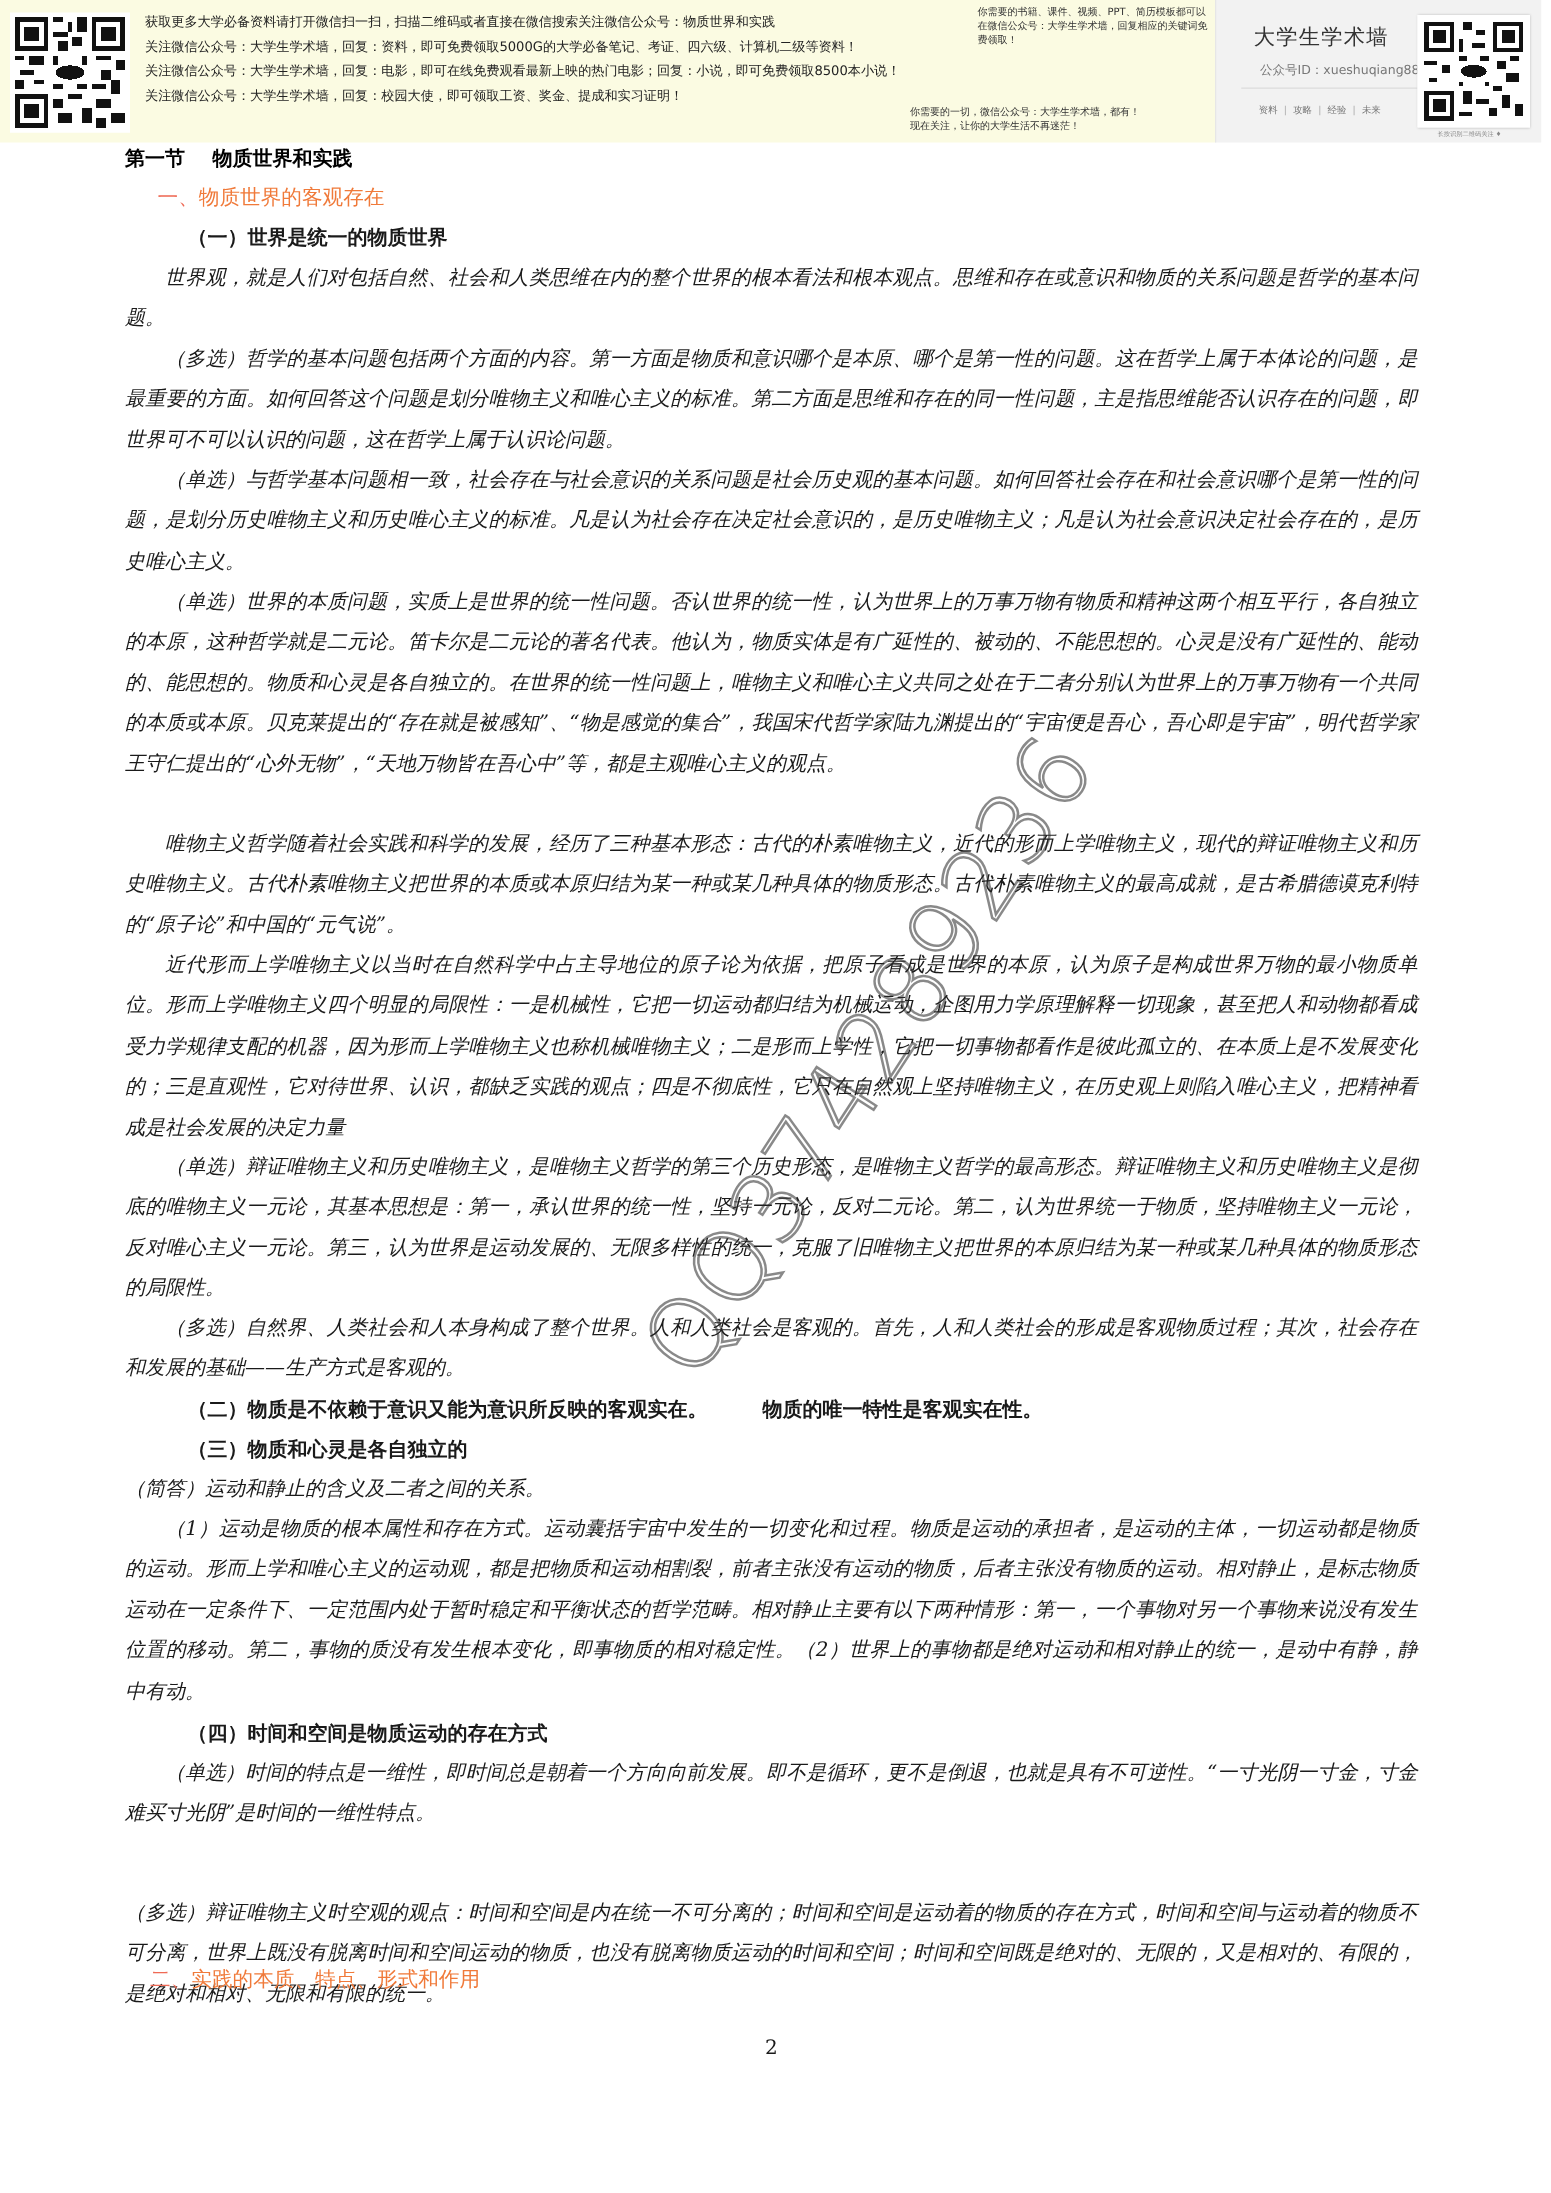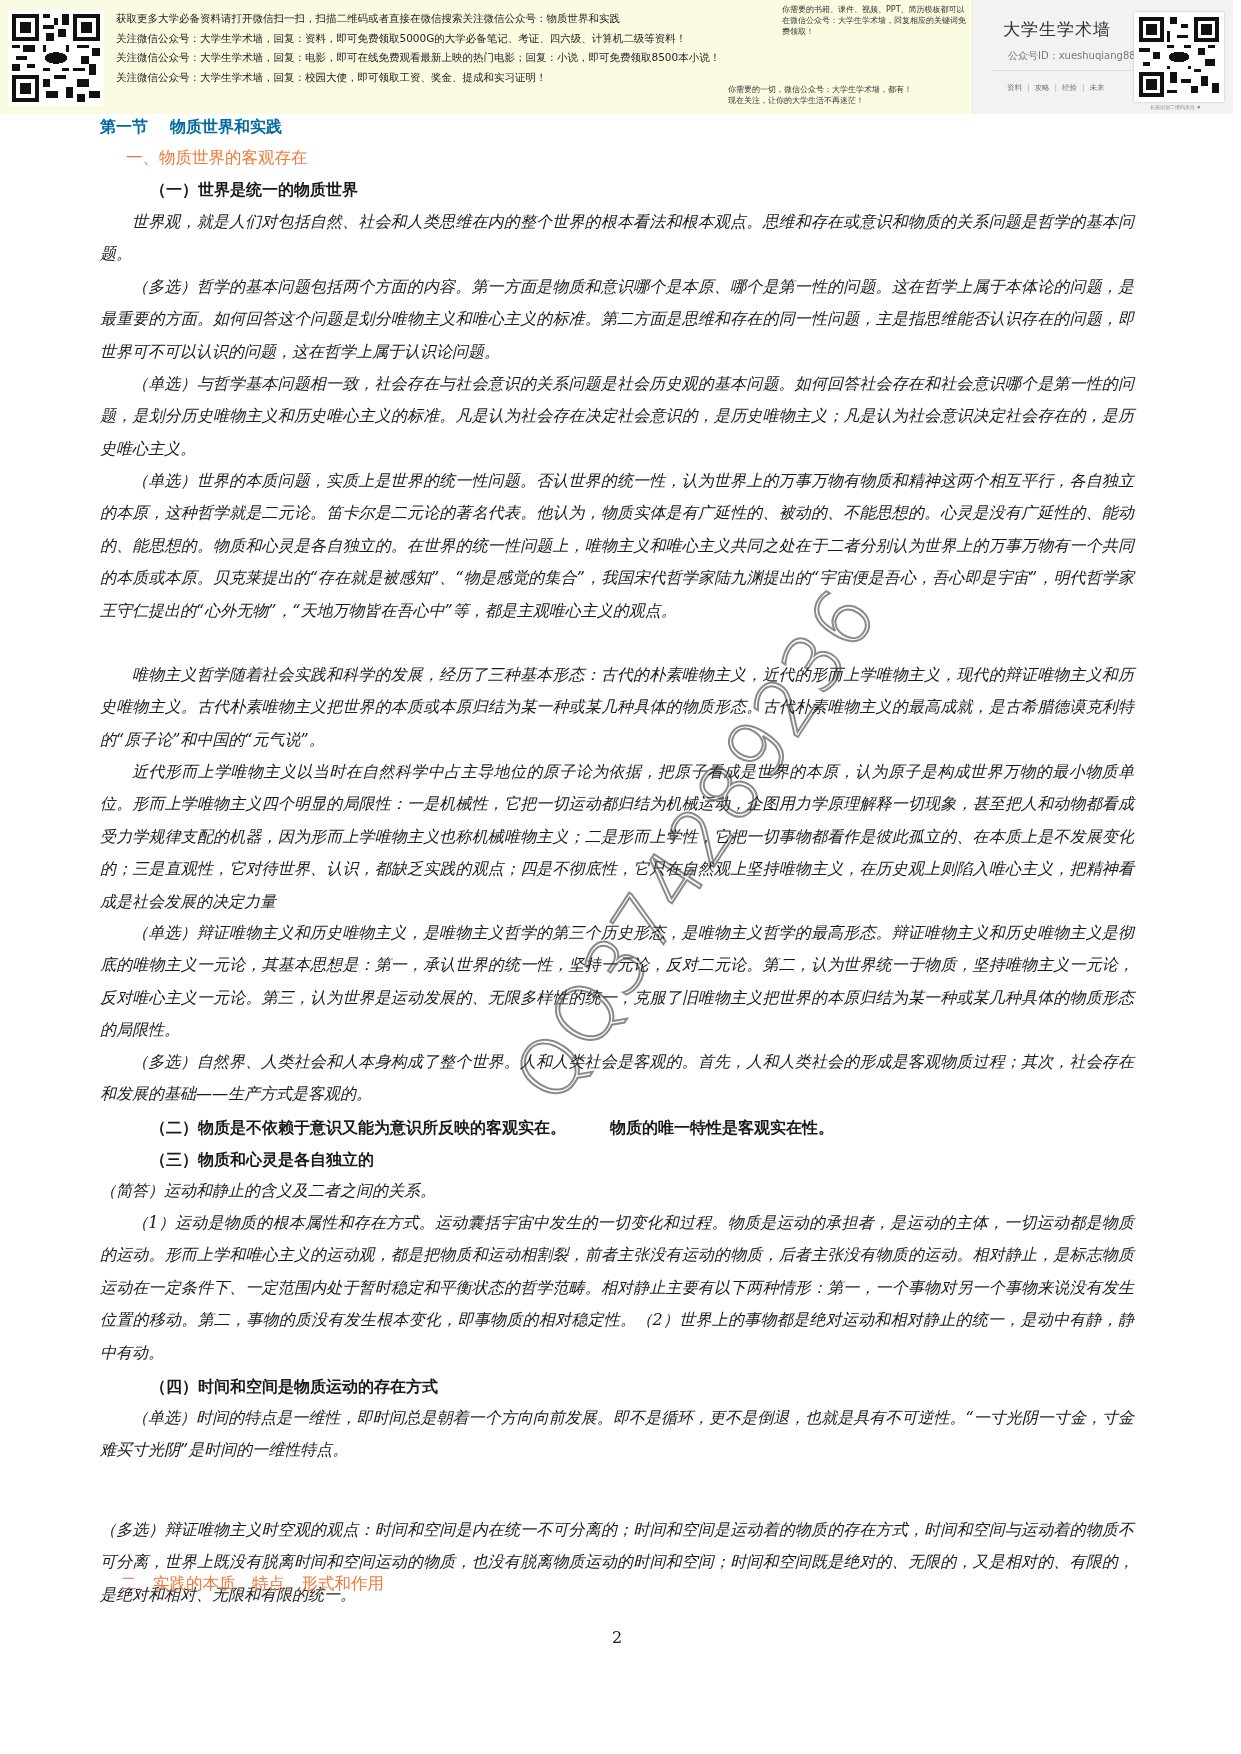--- a/index.html
+++ b/index.html
@@ -25,21 +25,21 @@
     .card-id { position: absolute; left: 35px; top: 49px; font-family: "DejaVu Sans", "Liberation Sans", sans-serif;
                font-size: 10px; color: #777; }
     .card-divider { position: absolute; left: 20px; top: 70px; width: 155px; height: 1px; background: #dcdcdc; }
     .card-links { position: absolute; left: 34px; top: 83px; font-family: "DejaVu Sans", "Liberation Sans", sans-serif;
                   font-size: 7.5px; color: #777; }
     .card-links span.sep { margin: 0 5px; color: #aaa; }
     .qr-right { left: 1134px; top: 12px; width: 86px; height: 86px; border: 2px solid #fff; box-shadow: 0 0 2px #bbb; }
     .qr-caption { position: absolute; left: 1150px; top: 104px; font-family: "DejaVu Sans", "Liberation Sans", sans-serif;
                   font-size: 5px; color: #888; }
     .section-title { position: absolute; left: 100px; top: 117px; font-size: 16px; font-weight: bold;
-                     font-family: Liberation Serif, serif; color: #0369a1; }
+                     font-family: Liberation Serif, serif; color: #000000; }
     .section-title .gap { display: inline-block; width: 22px; }
     .h1 { position: absolute; font-size: 16.5px; color: #f07a3a; }
     .h1 .num { color: #ef6a55; }
     .h2 { position: absolute; left: 150px; font-size: 16px; font-weight: bold; }
     .para { position: absolute; left: 100px; width: 1034px; font-size: 16px; line-height: 32.4px;
             text-align: justify; text-indent: 2em; font-style: italic; }
     .para.hang { text-indent: 0; }
     .page-num { position: absolute; left: 612px; top: 1628px; font-size: 16px; }
 
     

